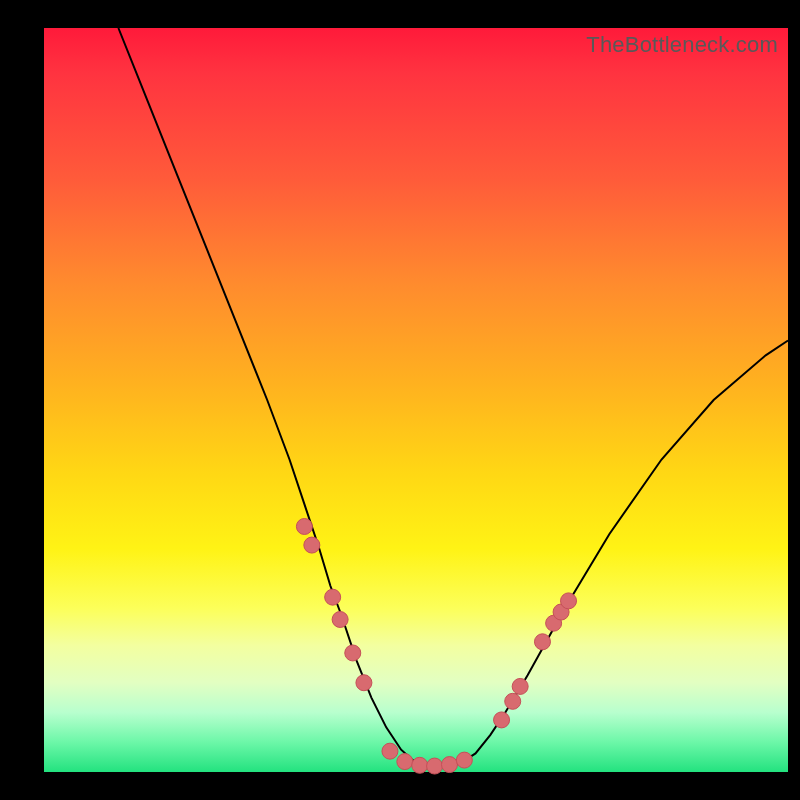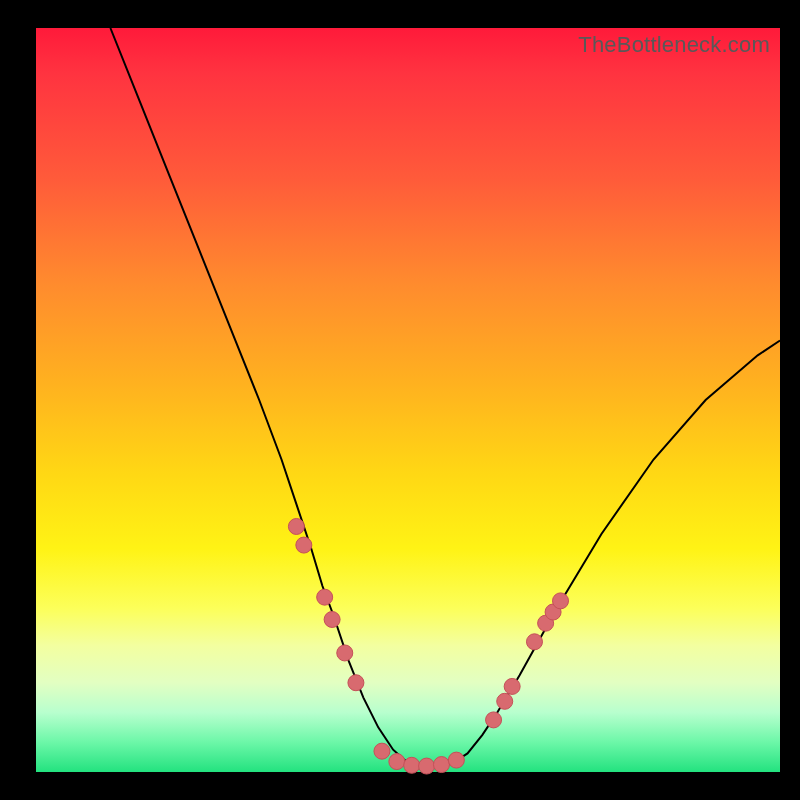--- a/index.html
+++ b/index.html
@@ -6,21 +6,21 @@
     margin: 0;
     padding: 0;
     width: 800px;
     height: 800px;
     background: #000;
     overflow: hidden;
     font-family: Arial, Helvetica, sans-serif;
   }
   .frame {
     position: absolute;
-    left: 36px;
+    left: 44px;
     top: 28px;
     width: 744px;
     height: 744px;
     background: #000;
   }
   .plot-area {
     position: absolute;
     left: 0;
     top: 0;
     width: 744px;

